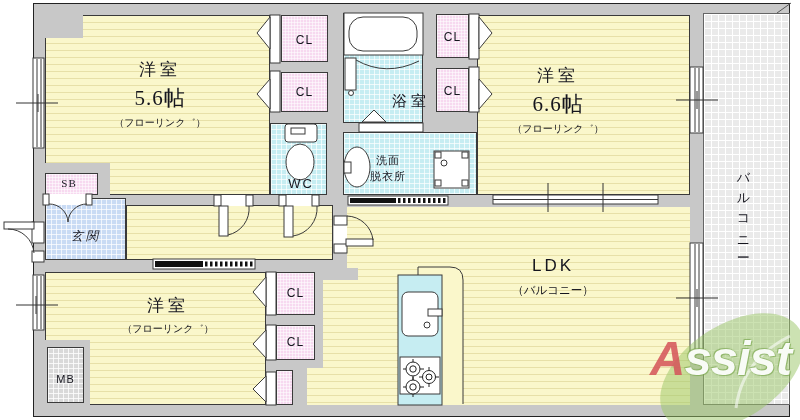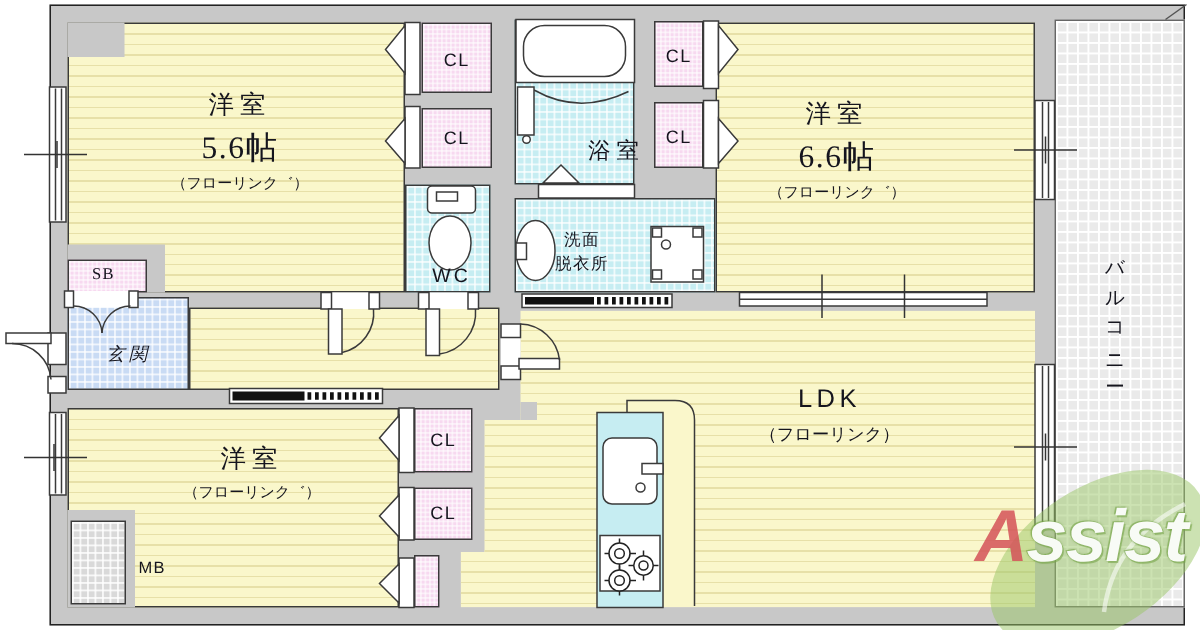--- a/index.html
+++ b/index.html
@@ -271,32 +271,32 @@
     <div class="room-name">洋室</div>
     <div class="room-size">6.6帖</div>
     <div class="room-floor">（フローリンク゛）</div>
   </div>
   <div class="lbl" style="left:68px;top:294px;width:200px;">
     <div class="room-name">洋室</div>
     <div class="room-floor">（フローリンク゛）</div>
   </div>
   <div class="lbl" style="left:453px;top:254px;width:200px;">
     <div class="room-name" style="letter-spacing:3px;">LDK</div>
-    <div class="room-floor" style="font-size:11.5px;">（フローリンク）</div>
+    <div class="room-floor" style="font-size:11.5px;">（バルコニー）</div>
   </div>
 
   <div class="lbl" style="left:343px;top:90px;width:80px;font-size:15px;letter-spacing:4px;padding-left:28px;">浴室</div>
   <div class="lbl" style="left:272px;top:175px;width:58px;font-size:13px;letter-spacing:2px;">WC</div>
   <div class="lbl wash-lbl" style="left:360px;top:153px;width:56px;">
     <div>洗面</div>
     <div>脱衣所</div>
   </div>
   <div class="lbl" style="left:50px;top:228px;width:72px;font-size:12px;letter-spacing:3px;font-style:italic;">玄関</div>
   <div class="lbl small-lbl" style="left:45px;top:176px;width:48px;font-size:11px;font-family:Liberation Serif, serif;">SB</div>
-  <div class="lbl small-lbl" style="left:47px;top:372px;width:37px;font-size:11px;margin-left:36px;">MB</div>
+  <div class="lbl small-lbl" style="left:47px;top:372px;width:37px;font-size:11px;">MB</div>
 
   <div class="lbl small-lbl" style="left:281px;top:32px;width:47px;">CL</div>
   <div class="lbl small-lbl" style="left:281px;top:84px;width:47px;">CL</div>
   <div class="lbl small-lbl" style="left:436px;top:29px;width:33px;">CL</div>
   <div class="lbl small-lbl" style="left:436px;top:83px;width:33px;">CL</div>
   <div class="lbl small-lbl" style="left:276px;top:285px;width:39px;">CL</div>
   <div class="lbl small-lbl" style="left:276px;top:334px;width:39px;">CL</div>
 
   <div class="lbl balc-lbl">バルコニー</div>
 

